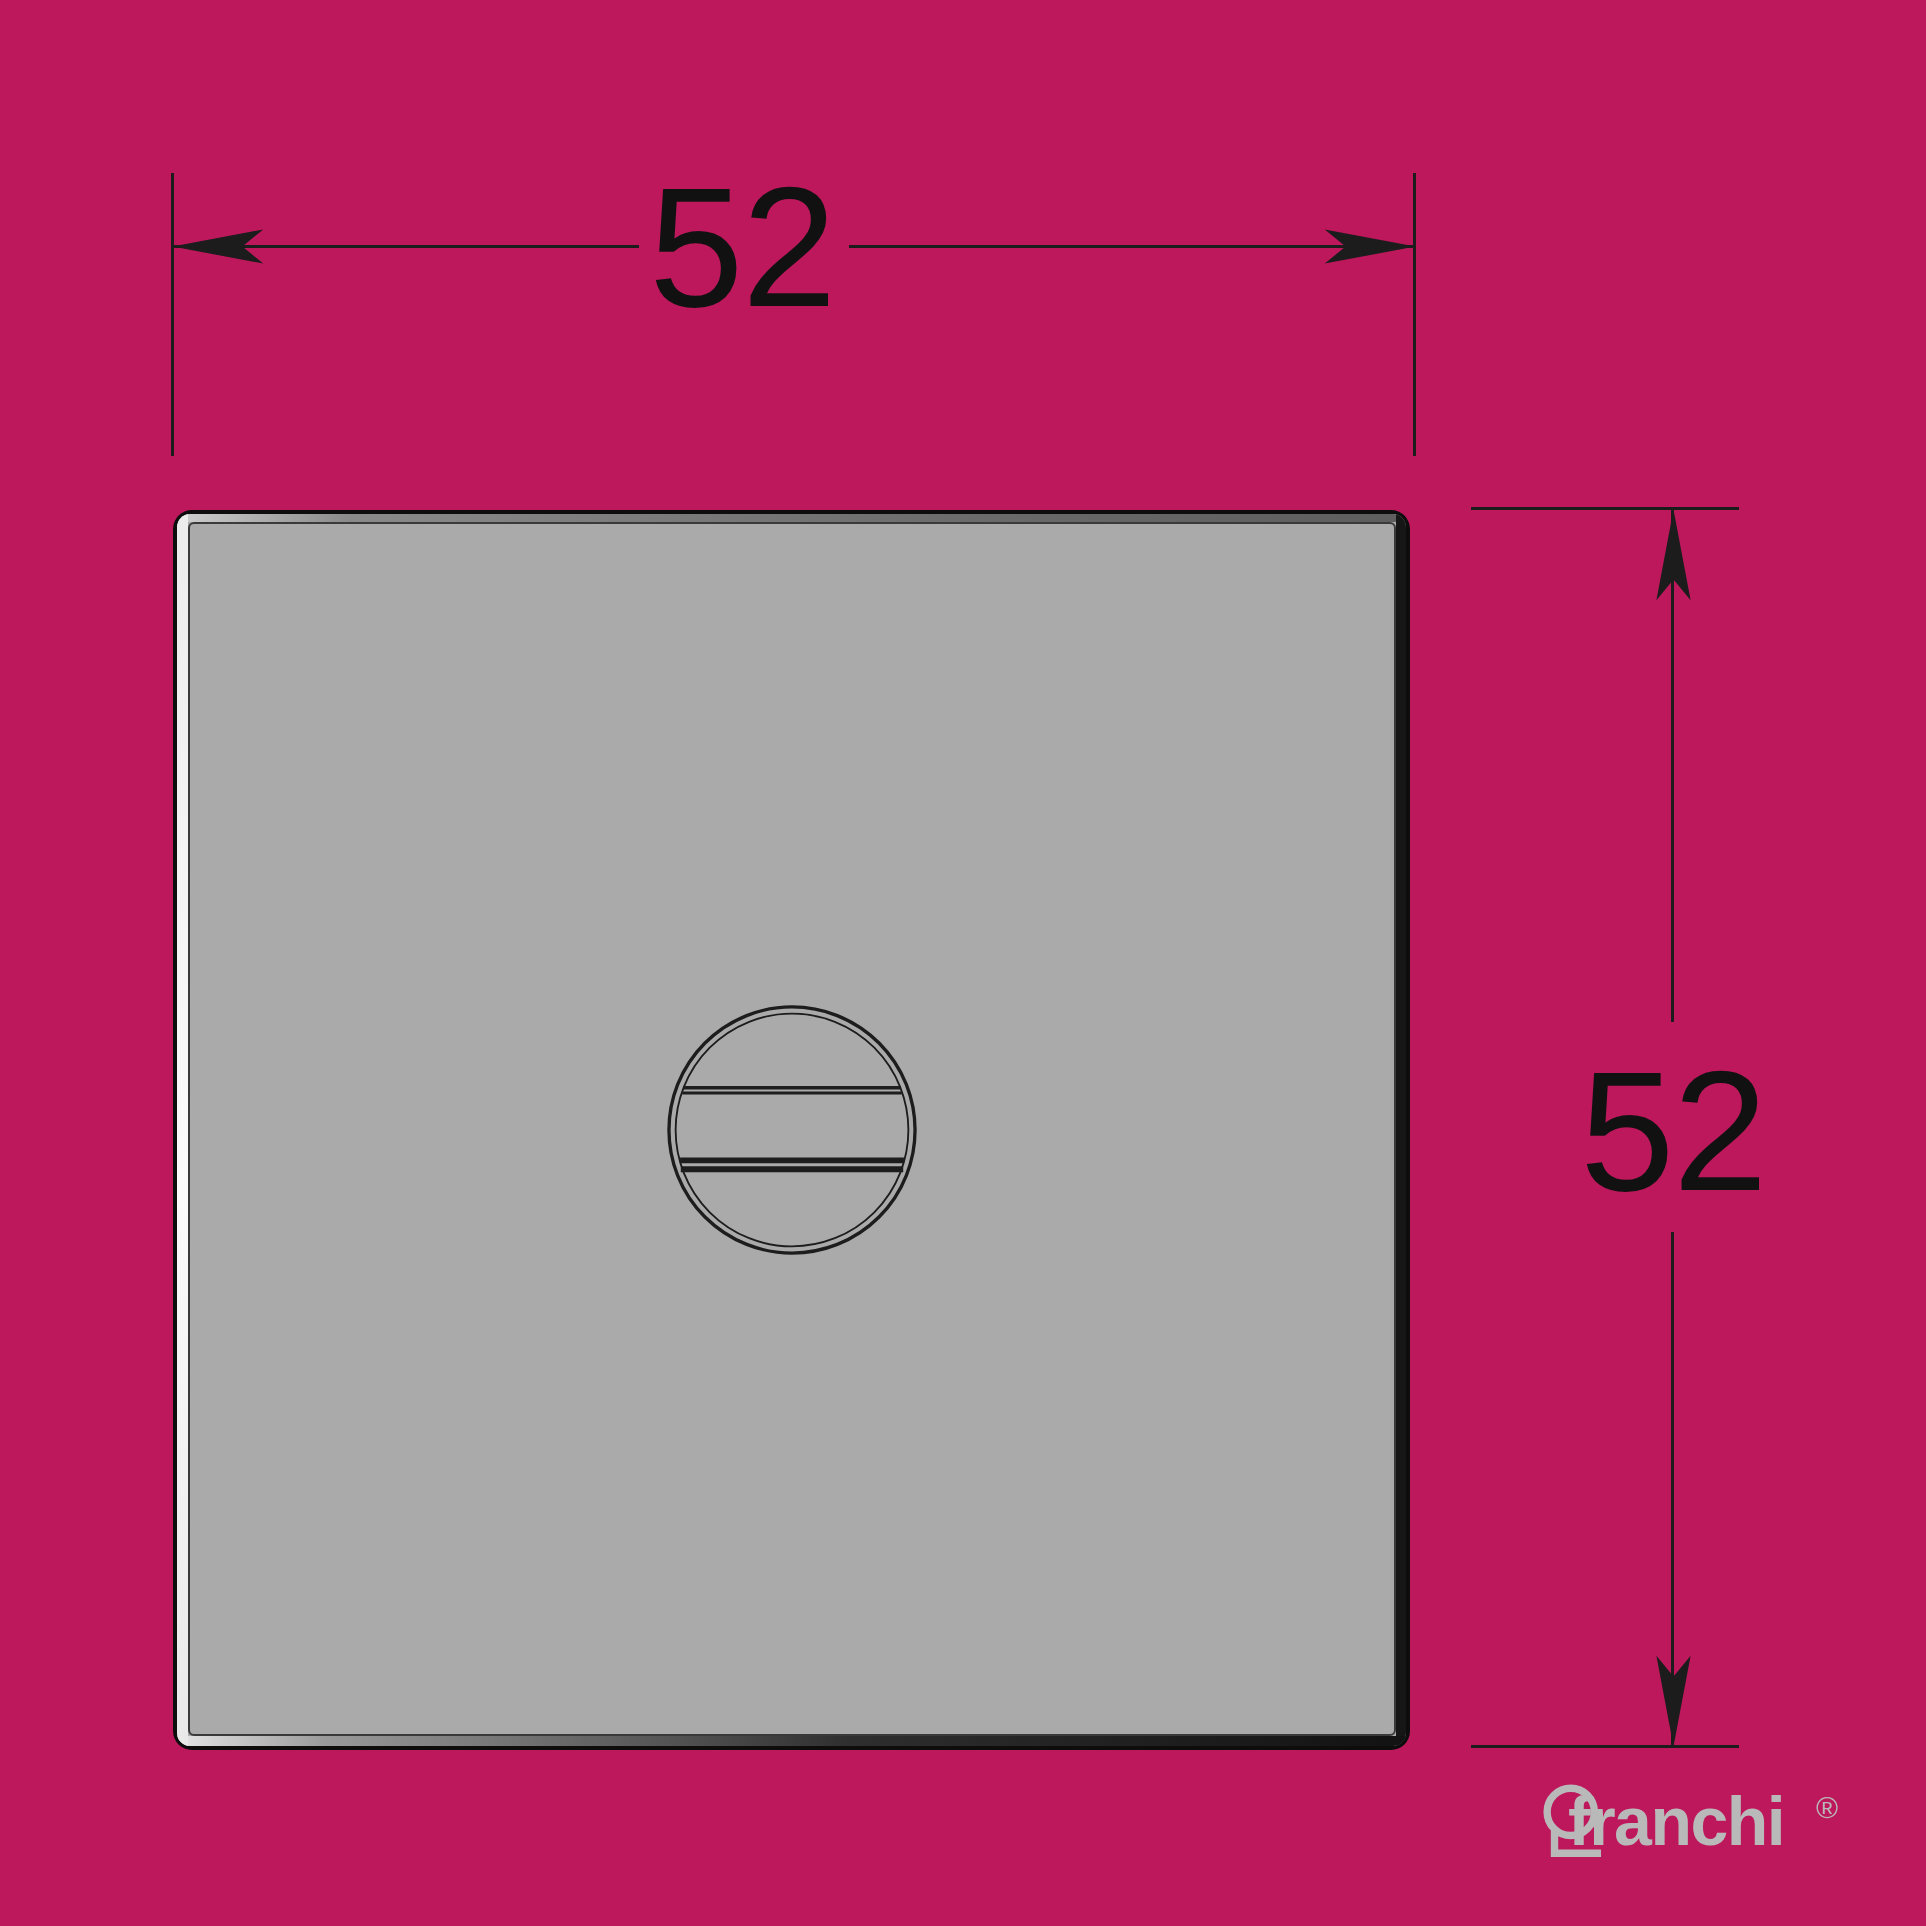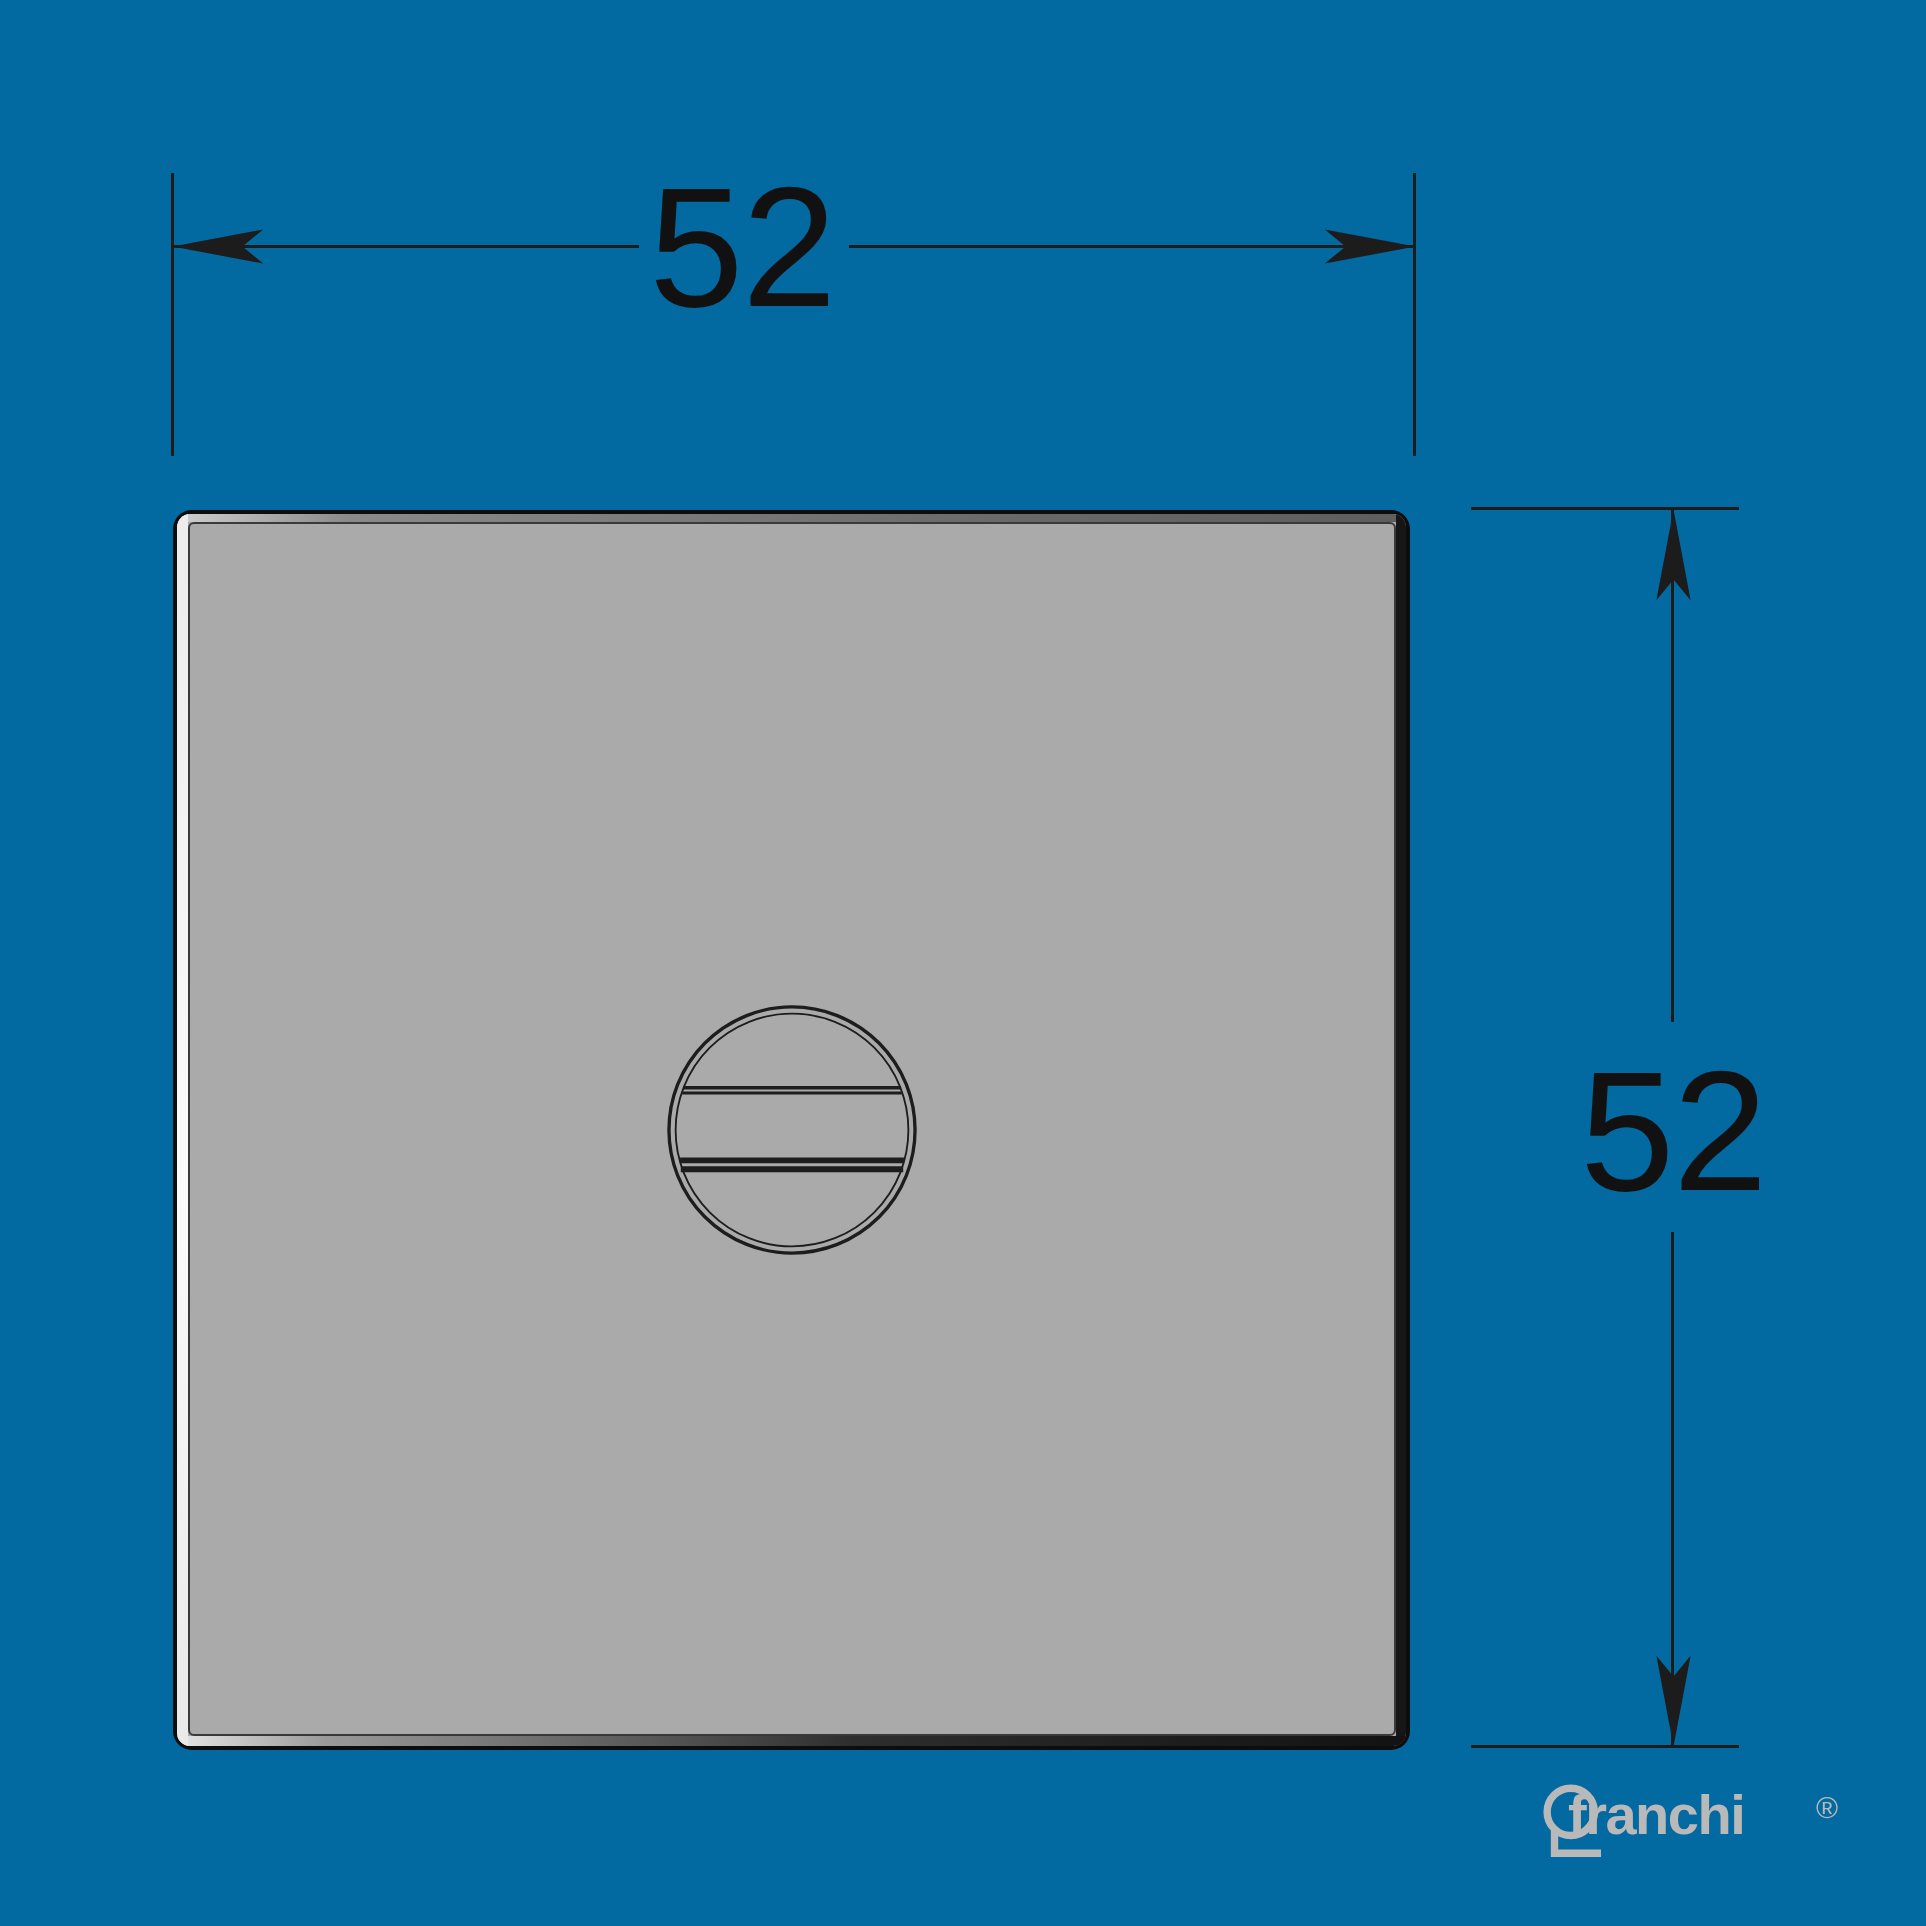--- a/index.html
+++ b/index.html
@@ -4,21 +4,21 @@
 <style>
   html, body {
     margin: 0;
     padding: 0;
     background: #ffffff;
   }
   .stage {
     position: relative;
     width: 1926px;
     height: 1926px;
-    background: #0369a1;
+    background: #be185d;
     overflow: hidden;
     font-family: "Liberation Sans", "DejaVu Sans", sans-serif;
   }
 
   
   .ext-line-v {
     position: absolute;
     width: 3px;
     background: #1c1c1c;
   }
@@ -105,21 +105,21 @@
     position: absolute;
     left: 50%; top: 50%;
     transform: translate(-50%, -50%);
   }
 
   
   .brand-name {
     position: absolute;
     left: 1568px;
     top: 1787px;
-    font-size: 56px;
+    font-size: 68px;
     font-weight: bold;
     letter-spacing: -1.5px;
     line-height: 1;
     color: #b9b9b9;
     white-space: nowrap;
   }
   .registered-mark {
     position: absolute;
     left: 1816px;
     top: 1793px;

